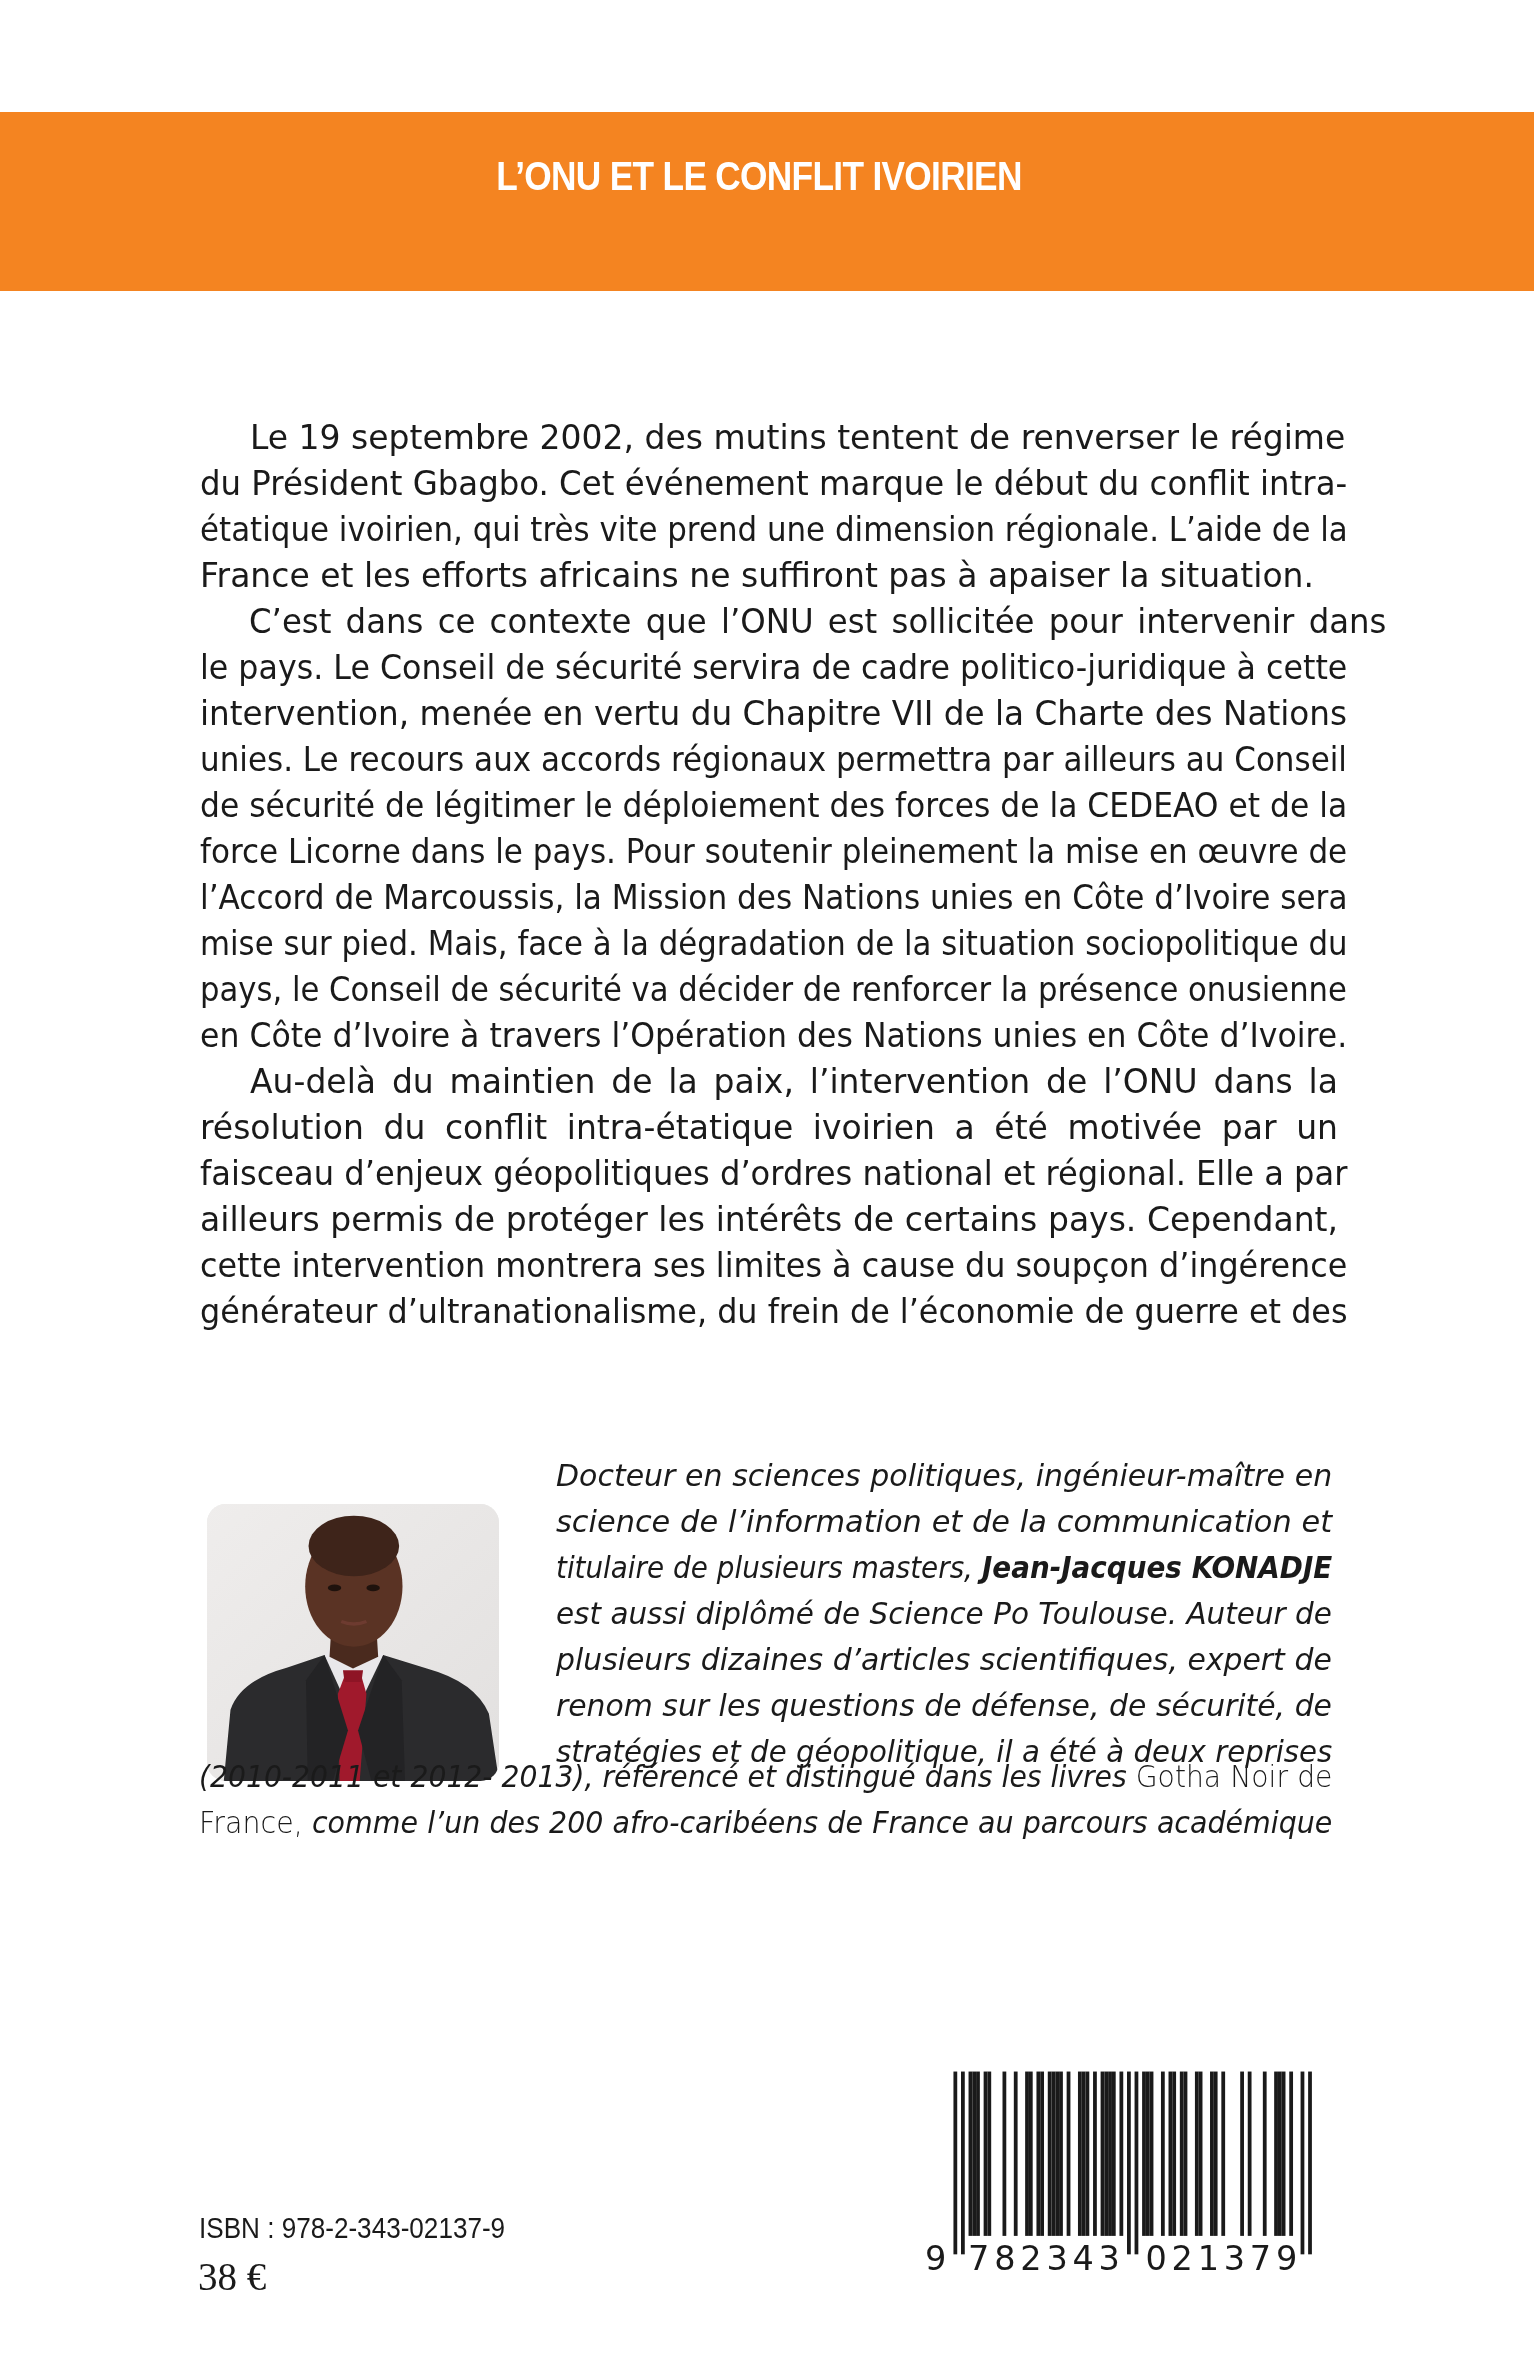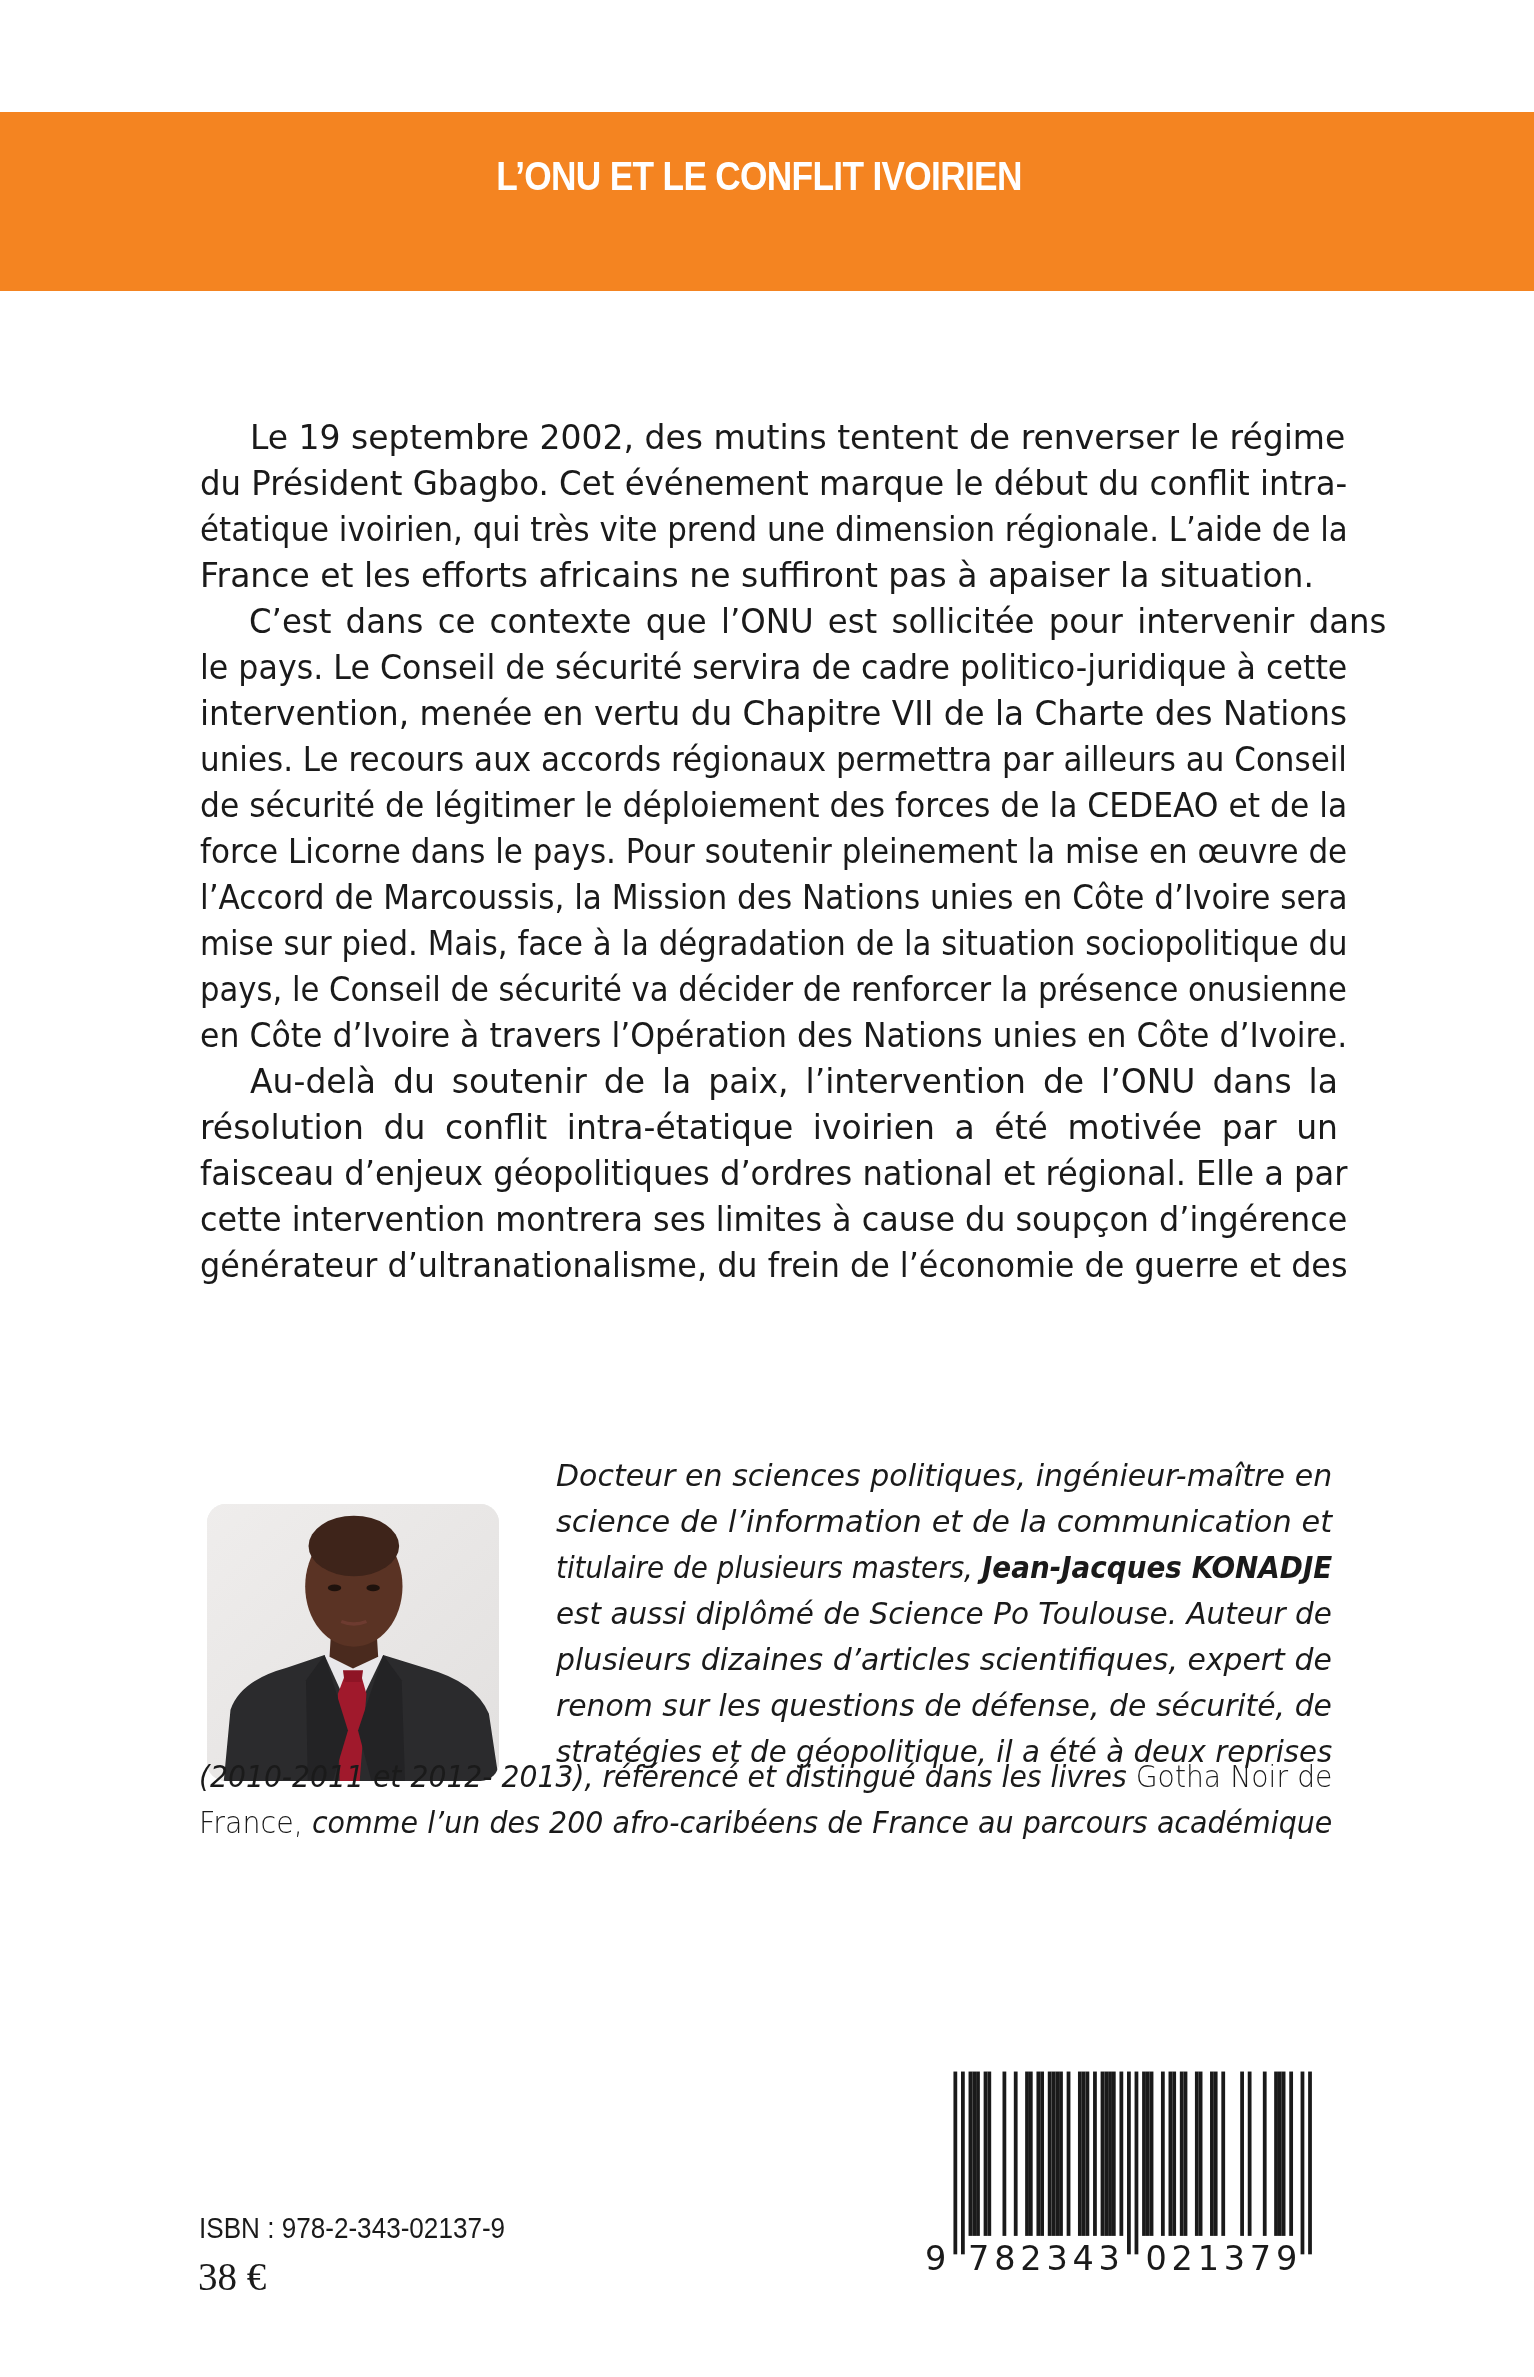--- a/index.html
+++ b/index.html
@@ -73,23 +73,24 @@
     <span class="line" style="transform: scaleX(0.9898); width: 1149px;">intervention, menée en vertu du Chapitre VII de la Charte des Nations</span>
     <span class="line" style="transform: scaleX(0.9397); width: 1211px;">unies. Le recours aux accords régionaux permettra par ailleurs au Conseil</span>
     <span class="line" style="transform: scaleX(0.9502); width: 1197px;">de sécurité de légitimer le déploiement des forces de la CEDEAO et de la</span>
     <span class="line" style="transform: scaleX(0.9404); width: 1210px;">force Licorne dans le pays. Pour soutenir pleinement la mise en œuvre de</span>
     <span class="line" style="transform: scaleX(0.943); width: 1206px;">l’Accord de Marcoussis, la Mission des Nations unies en Côte d’Ivoire sera</span>
     <span class="line" style="transform: scaleX(0.9339); width: 1218px;">mise sur pied. Mais, face à la dégradation de la situation sociopolitique du</span>
     <span class="line" style="transform: scaleX(0.93); width: 1223px;">pays, le Conseil de sécurité va décider de renforcer la présence onusienne</span>
     <span class="line last" style="transform: scaleX(0.9549); width: 1191px;">en Côte d’Ivoire à travers l’Opération des Nations unies en Côte d’Ivoire.</span>
   </div>
   <div>
-    <span class="line indent">Au-delà du soutenir de la paix, l’intervention de l’ONU dans la</span>
+    <span class="line indent">Au-delà du maintien de la paix, l’intervention de l’ONU dans la</span>
     <span class="line">résolution du conflit intra-étatique ivoirien a été motivée par un</span>
     <span class="line" style="transform: scaleX(0.9734); width: 1169px;">faisceau d’enjeux géopolitiques d’ordres national et régional. Elle a par</span>
+    <span class="line">ailleurs permis de protéger les intérêts de certains pays. Cependant,</span>
     <span class="line" style="transform: scaleX(0.9638); width: 1180px;">cette intervention montrera ses limites à cause du soupçon d’ingérence</span>
     <span class="line" style="transform: scaleX(0.9644); width: 1180px;">générateur d’ultranationalisme, du frein de l’économie de guerre et des</span>
   </div>
 </div>
 
 <div class="photo" title="Portrait de l'auteur">
   <svg width="292" height="277" viewBox="0 0 348 330">
     <defs>
       <linearGradient id="bg" x1="0" y1="0" x2="1" y2="1">
         <stop offset="0" stop-color="#efedec"></stop>

